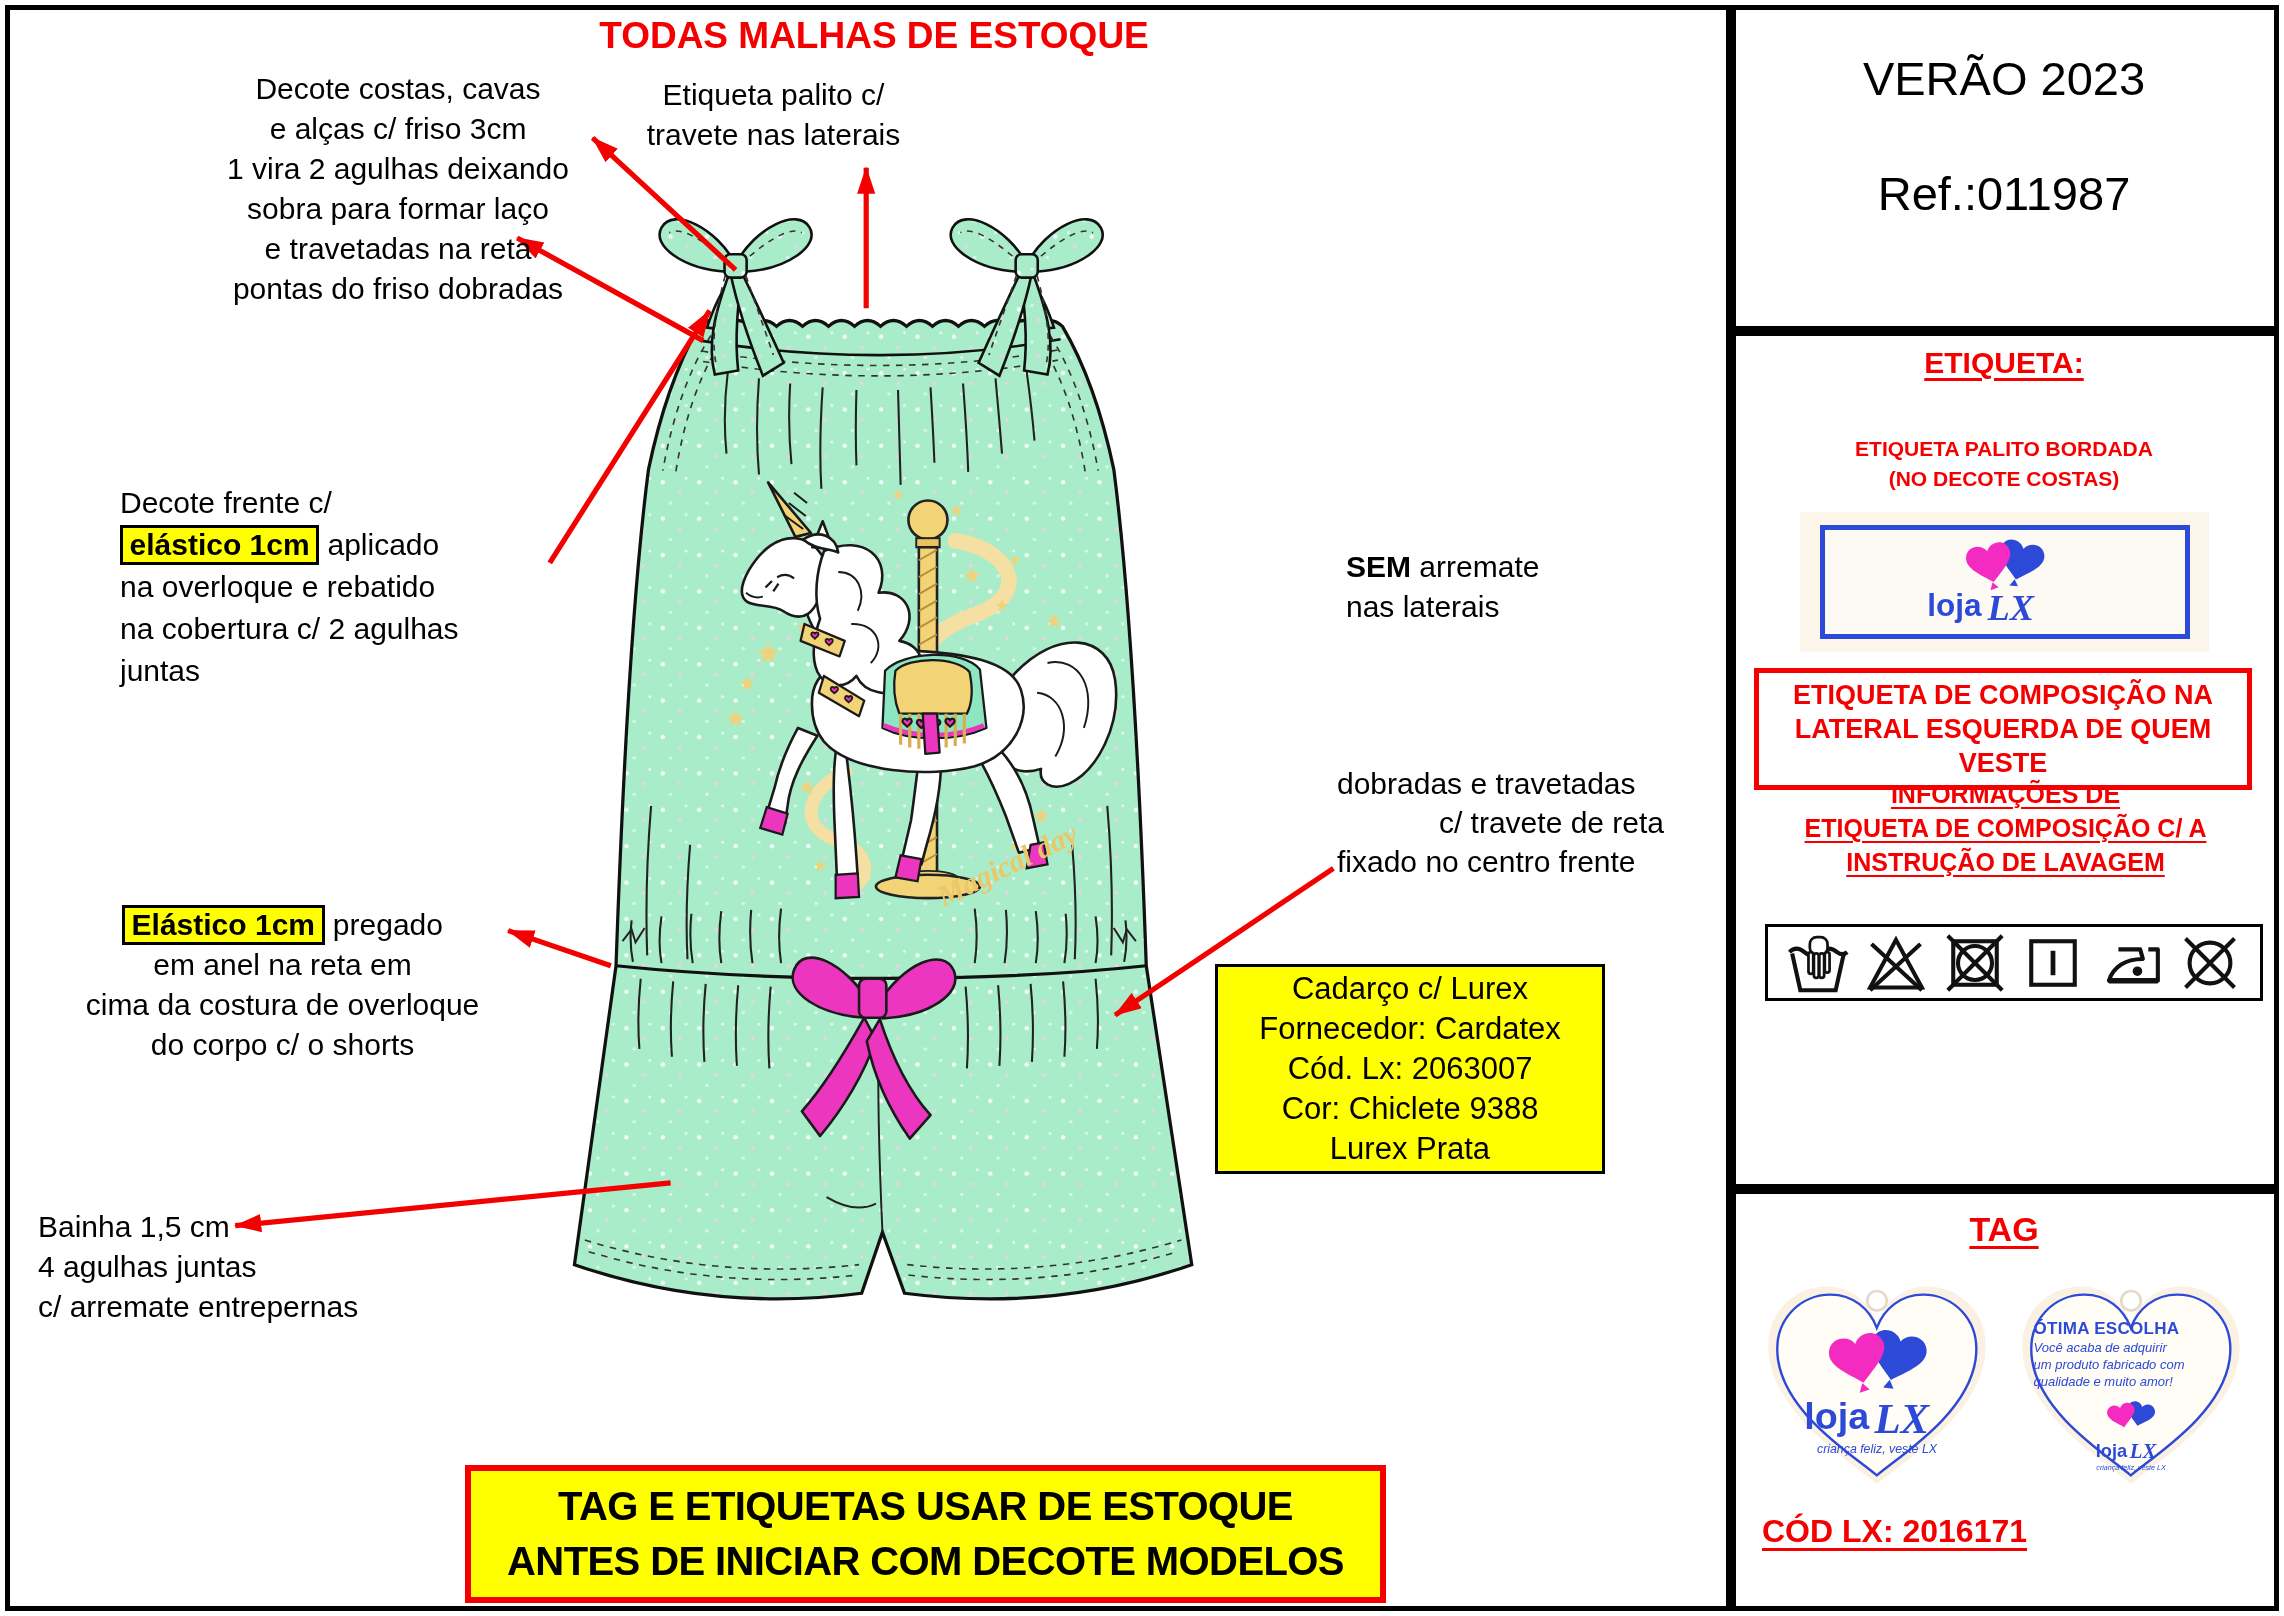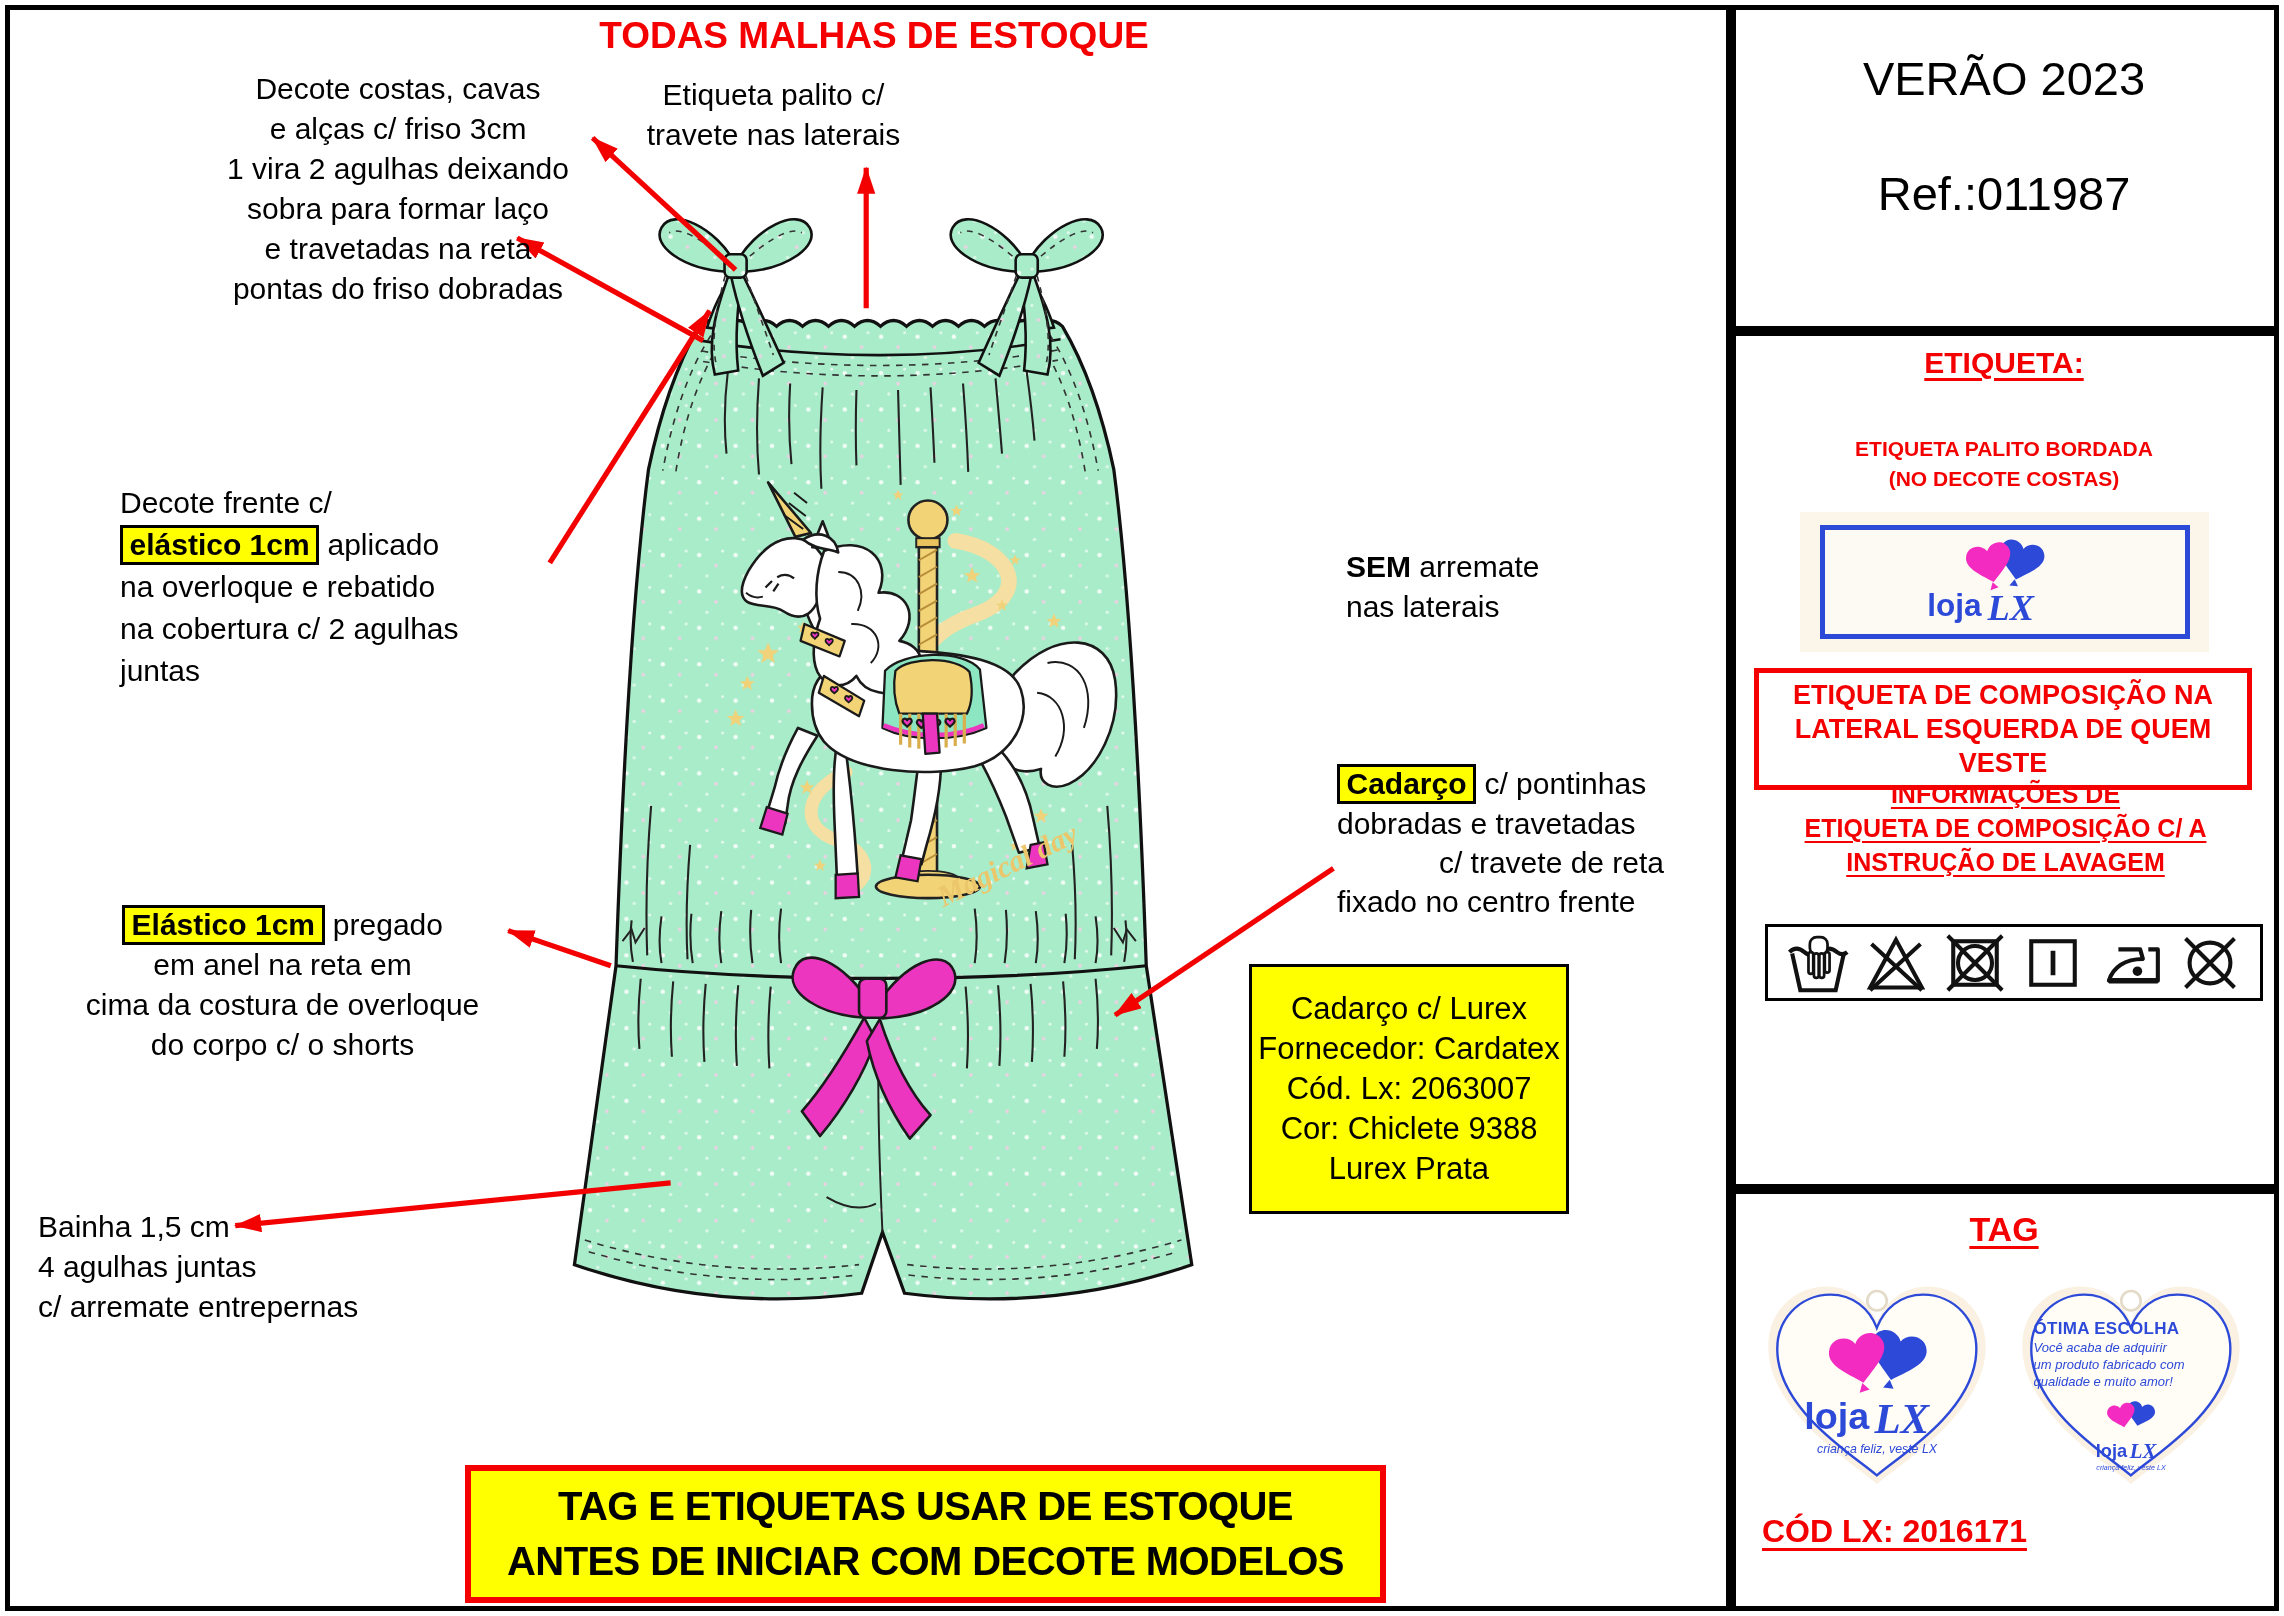--- a/index.html
+++ b/index.html
@@ -15,23 +15,23 @@
   #frame-r2{left:1731px;top:331px;width:548px;height:858px;}
   #frame-r3{left:1731px;top:1189px;width:548px;height:422px;}
   svg.layer{position:absolute;left:0;top:0;}
   .ann{position:absolute;font-size:30px;line-height:40px;color:#000;z-index:5;}
   .center{text-align:center;}
   .hl{display:inline-block;background:var(--yellow);border:3.2px solid #000;font-weight:bold;
       padding:0 6.5px;line-height:34px;}
   .b{font-weight:bold;}
   #main-title{left:572px;top:15.6px;width:604px;text-align:center;color:var(--red);
       font-weight:bold;font-size:37px;}
-  #lurex-box{position:absolute;left:1249px;top:964px;width:320px;background:var(--yellow);
+  #lurex-box{position:absolute;left:1215px;top:964px;width:390px;background:var(--yellow);
       border:3.9px solid #000;text-align:center;font-size:31px;line-height:40px;
-      padding:22px 0;z-index:5;}
+      padding:2px 0;z-index:5;}
   #product-title{left:429px;top:1306px;width:897px;text-align:center;font-weight:bold;
       font-size:38px;line-height:49px;}
   #warn-box{position:absolute;left:465px;top:1465px;width:921px;background:var(--yellow);
       border:6.5px solid var(--red);text-align:center;font-weight:bold;font-size:40px;
       line-height:55px;padding:7.8px 0;letter-spacing:-0.6px;z-index:5;}
   
   .side-txt{position:absolute;text-align:center;z-index:5;}
   #season{left:1754px;top:45px;width:500px;font-size:47px;line-height:68px;}
   #ref-line{left:1754px;top:166px;width:500px;font-size:47px;}
   .red-head{color:var(--red);font-weight:bold;text-decoration:underline;
@@ -273,21 +273,20 @@
     <div>na cobertura c/ 2 agulhas</div>
     <div>juntas</div>
   </div>
 
   <div class="ann" style="left:1346px;top:547px;">
     <div><span class="b">SEM</span><span> arremate</span></div>
     <div>nas laterais</div>
   </div>
 
   <div class="ann" style="left:1337px;top:764px;width:429px;line-height:39px;">
-    <div><span class="hl">Cadarço</span><span> c/ pontinhas</span></div>
     <div>dobradas e travetadas</div>
     <div style="text-align:center;">c/ travete de reta</div>
     <div>fixado no centro frente</div>
   </div>
 
   <div class="ann center" style="left:26px;top:905px;width:513px;line-height:40px;">
     <div><span class="hl">Elástico 1cm</span><span> pregado</span></div>
     <div>em anel na reta em</div>
     <div>cima da costura de overloque</div>
     <div>do corpo c/ o shorts</div>

